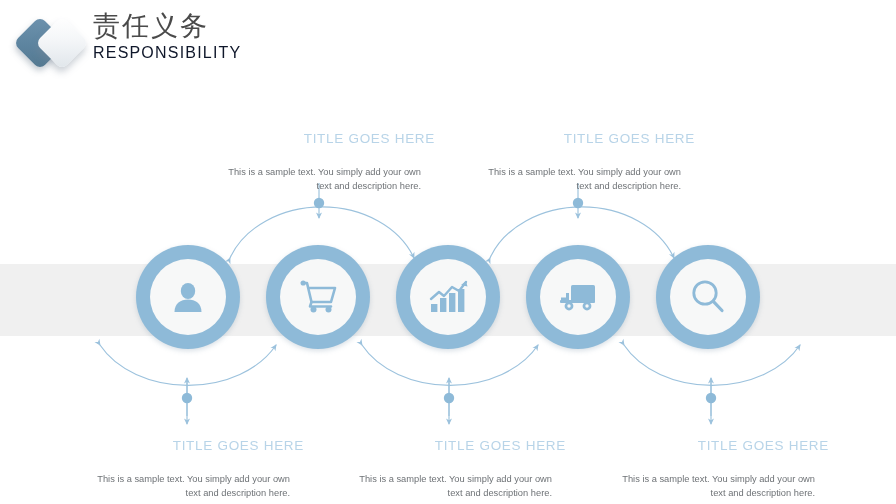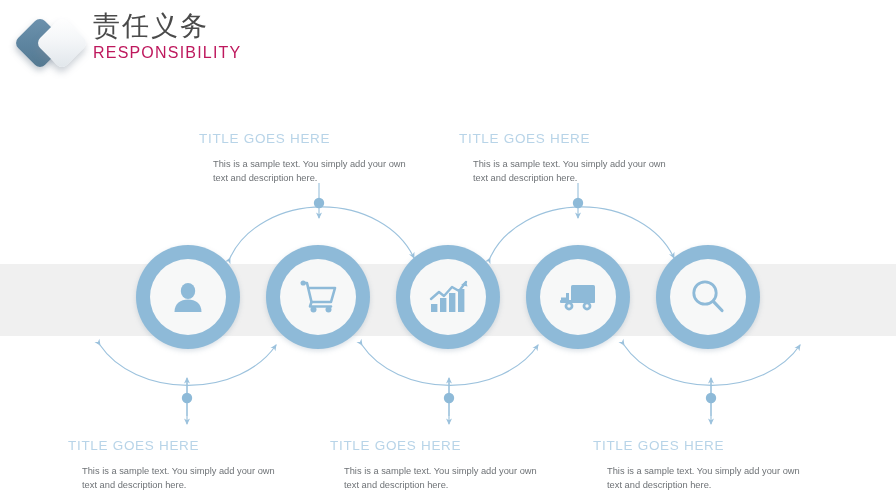--- a/index.html
+++ b/index.html
@@ -60,21 +60,21 @@
     font-size: 27px;
     letter-spacing: 2px;
     color: #4a4a4a;
     line-height: 32px;
     white-space: nowrap;
   }
   #logo-en {
     font-family: "Liberation Sans", sans-serif;
     font-size: 16px;
     letter-spacing: 1.2px;
-    color: #be185d;
+    color: #0f172a;
     line-height: 20px;
     margin-top: 1px;
     white-space: nowrap;
   }
 
   
   #grey-band {
     position: absolute;
     left: 0;
     top: 264px;
@@ -112,34 +112,34 @@
     display: flex;
     align-items: center;
     justify-content: center;
   }
   .node-inner svg { display: block; }
 
   
   .text-block {
     position: absolute;
     width: 236px;
-    text-align: left;
+    text-align: right;
   }
   .tb-title {
     font-size: 13.5px;
     letter-spacing: 0.7px;
     color: #b8d4e8;
     line-height: 17px;
     white-space: nowrap;
   }
   .tb-body {
     font-size: 9.3px;
     color: #6e7276;
     line-height: 13.5px;
-    margin-top: 11px;
+    margin-top: 19px;
     padding: 0 14px;
   }
 </style>
 </head>
 <body>
 
 <div id="header">
   <div id="logo-mark">
     <div class="diamond back"></div>
     <div class="diamond front"></div>

